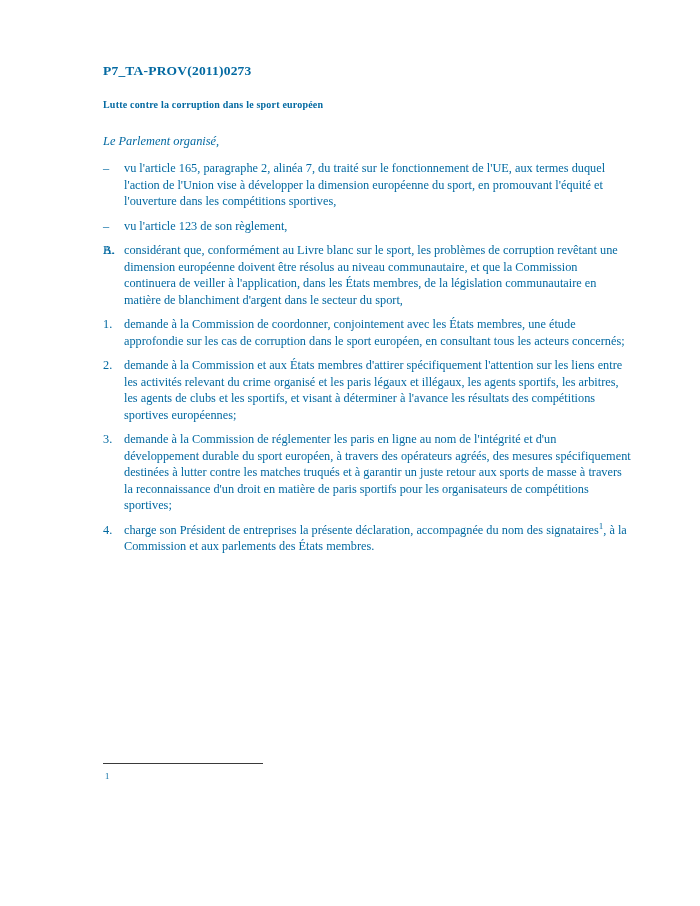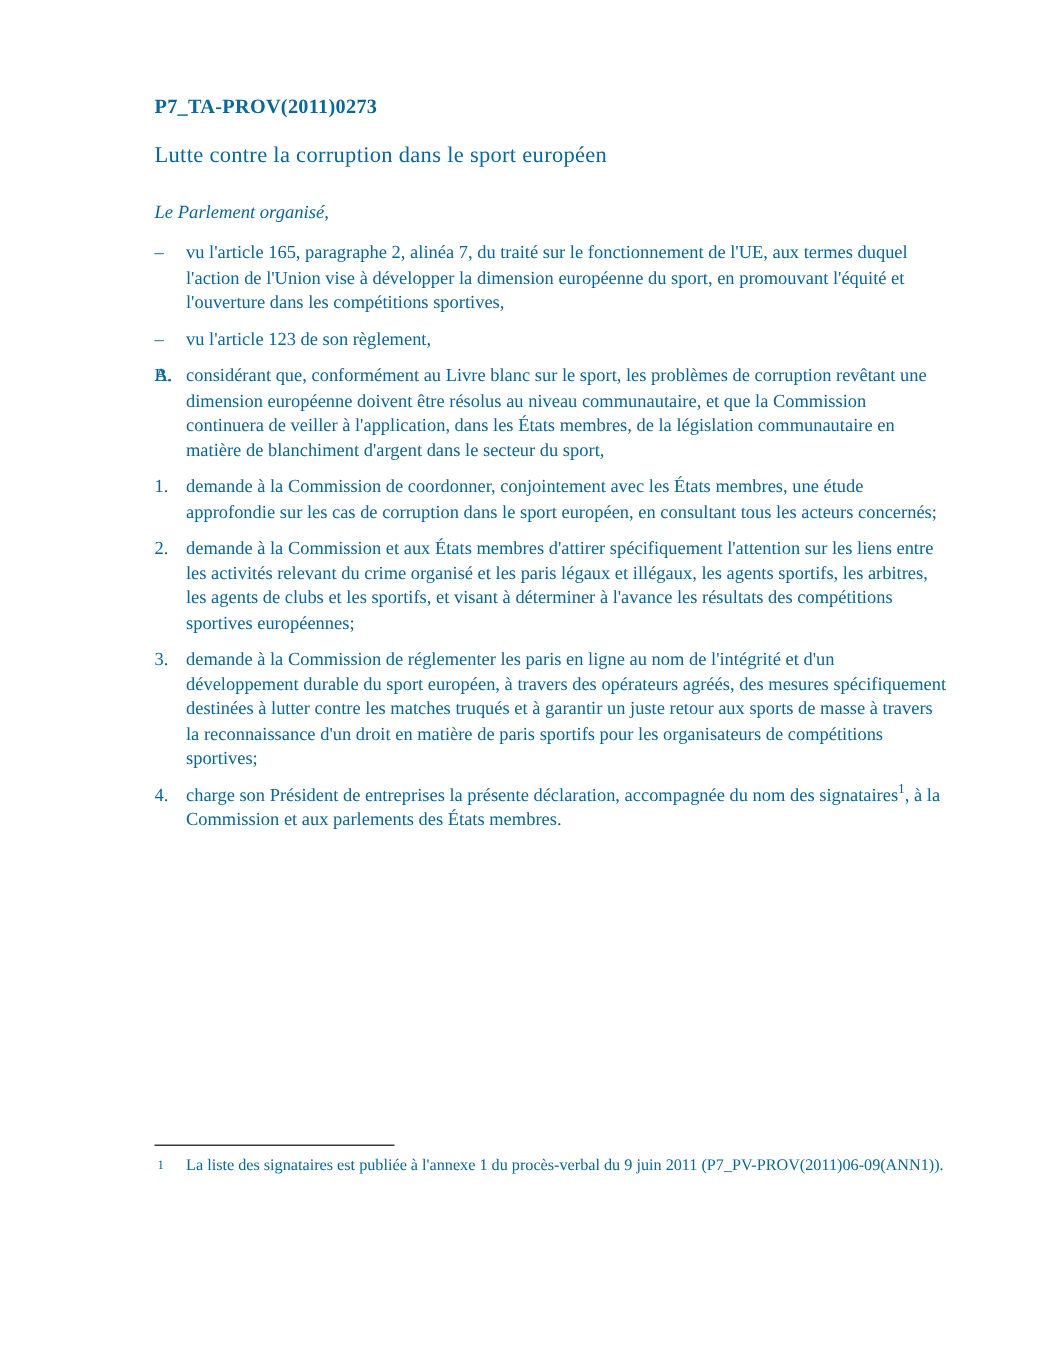--- a/index.html
+++ b/index.html
@@ -16,21 +16,21 @@
     position:absolute;
     left:103px; top:63px;
     width:528px;
   }
   .doc-ref {
     font-size:13.5px; font-weight:bold; line-height:16px;
     letter-spacing:0.2px;
   }
   .doc-title {
     margin:17px 0 0 0;
-    font-size:15px; font-weight:normal; line-height:17px;
+    font-size:10px; font-weight:bold; line-height:17px;
     letter-spacing:0.2px;
   }
   .doc-subtitle {
     margin:12px 0 0 0;
     font-size:12.2px; font-weight:bold; line-height:17px;
   }
   .intro {
     margin:20px 0 0 0;
     font-size:12.4px; font-style:italic; line-height:17px;
   }
@@ -117,16 +117,15 @@
     <div class="para">
       <span class="marker">4.</span><span class="ptext">charge son Président de entreprises la présente déclaration, accompagnée du nom des signataires</span><sup class="fn-ref">1</sup><span class="ptext">, à la Commission et aux parlements des États membres.</span>
     </div>
 
   </div>
 
   <div class="footnote-area">
     <div class="footnote-rule"></div>
     <div class="footnote">
       <span class="fn-marker">1</span>
-      <span class="fn-text">La liste des signataires est publiée à l'annexe 1 du procès-verbal du 9 juin 2011 (P7_PV-PROV(2011)06-09(ANN1)).</span>
     </div>
   </div>
 </div>
 
 </body></html>

